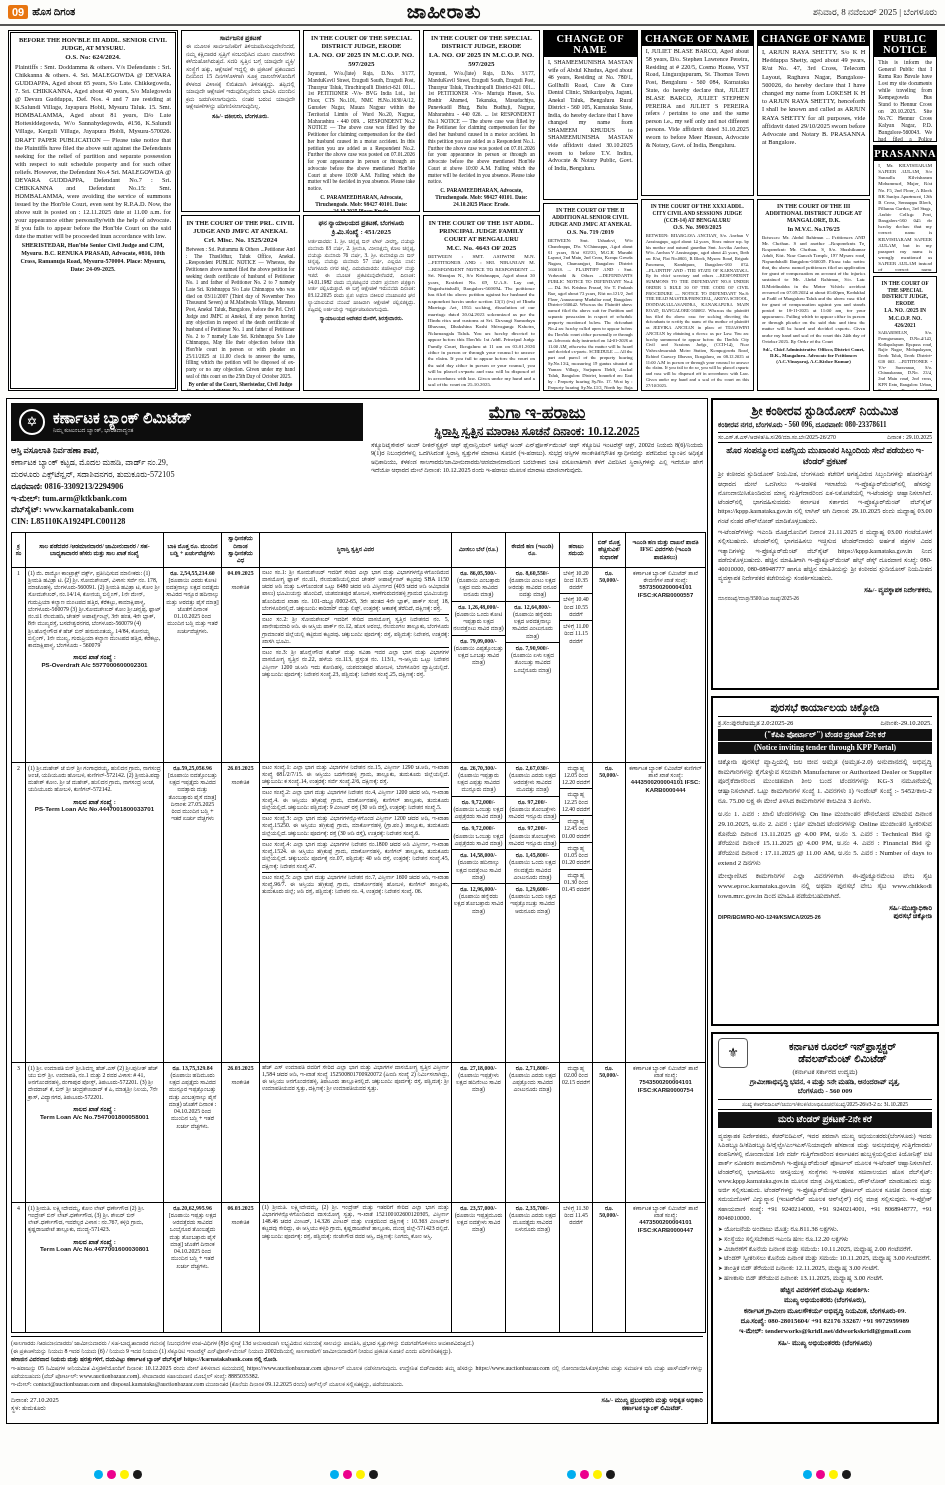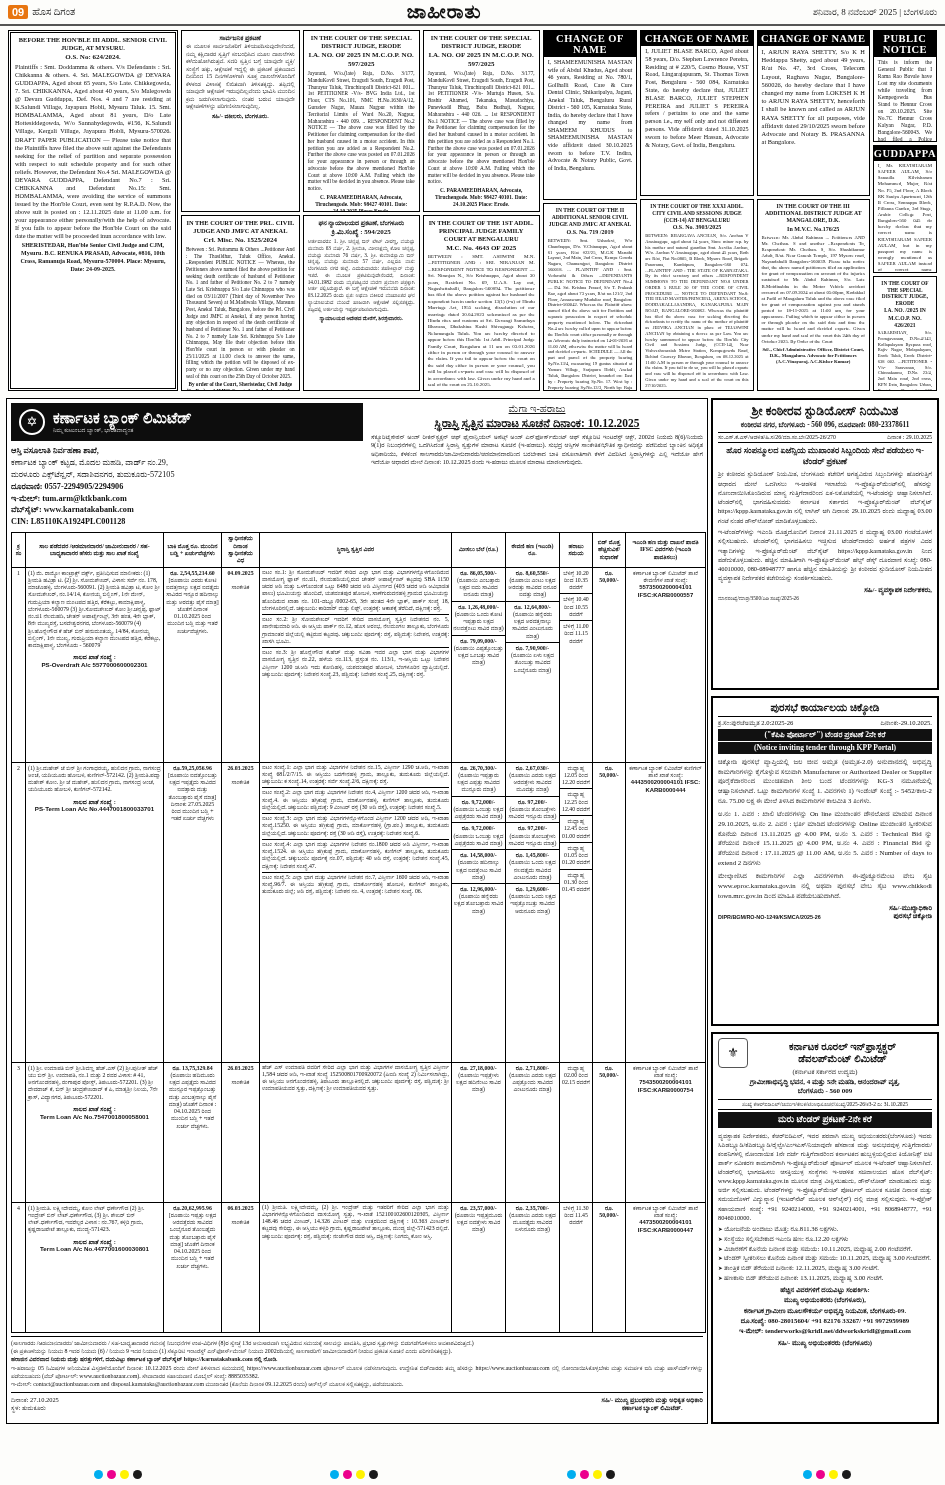--- a/index.html
+++ b/index.html
@@ -4,21 +4,21 @@
 <style>
   * { margin:0; padding:0; box-sizing:border-box; }
   html,body { background:#e8e8e4; }
   body { width:945px; font-family:"Liberation Serif", serif; color:#111; }
   .page { width:945px; height:1485px; background:#fdfdfb; position:relative; overflow:hidden; }
 
   
   .masthead { height:26px; display:flex; align-items:center; justify-content:space-between; padding:2px 8px; border-bottom:2px solid #555; }
   .mh-left { display:flex; align-items:center; gap:4px; }
   .mh-logo { background:#e87511; color:#fff; font-weight:bold; font-size:11px; padding:1px 4px; border-radius:2px; font-family:"Liberation Sans",sans-serif; }
-  .mh-brand { font-weight:normal; font-size:10px; }
+  .mh-brand { font-weight:bold; font-size:10px; }
   .mh-title { font-weight:bold; font-size:19px; letter-spacing:1px; }
   .mh-date { font-size:9px; color:#222; }
 
   
   .topgrid { display:flex; gap:3px; padding:4px 8px 3px 8px; height:368px; }
   .tcol { display:flex; flex-direction:column; gap:3px; height:100%; }
   .box { border:1px solid #000; background:#fff; padding:3px 4px; overflow:hidden; }
   .box.dbl { box-shadow:0 0 0 1px #fff inset, 0 0 0 2px #000 inset; padding:5px 6px; }
   .bt { text-align:center; font-weight:bold; font-size:6.4px; line-height:1.25; }
   .bc { text-align:center; font-weight:bold; font-size:7px; line-height:1.3; margin:1px 0; }
@@ -31,21 +31,21 @@
   .bankad { width:702px; border:1px solid #000; background:#fff; padding:4px; }
   .bank-head { display:flex; gap:8px; }
   .bank-left { width:352px; }
   .bank-logobox { background:#0d0d0d; color:#fff; padding:6px 8px; display:flex; align-items:center; gap:8px; }
   .bank-star { width:26px; height:26px; border:2px solid #fff; border-radius:50%; display:flex; align-items:center; justify-content:center; font-size:13px; }
   .bank-name { font-size:15px; font-weight:bold; }
   .bank-tag { font-size:6px; color:#ddd; }
   .bank-addr { font-size:8.2px; line-height:1.45; margin-top:4px; }
   .bank-addr .em { font-weight:bold; }
   .bank-right { flex:1; text-align:center; }
-  .auc-t1 { font-size:10px; font-weight:normal; text-decoration:underline; }
+  .auc-t1 { font-size:17px; font-weight:bold; text-decoration:underline; }
   .auc-t2 { font-size:11.5px; font-weight:bold; text-decoration:underline; margin:2px 0 3px 0; }
   .auc-intro { font-size:6.2px; line-height:1.35; text-align:justify; }
 
   table.auction { border-collapse:collapse; table-layout:fixed; width:694px; margin-top:4px; }
   table.auction th, table.auction td { border:1px solid #000; vertical-align:top; font-size:5.8px; line-height:1.25; padding:2px; }
   table.auction th { font-weight:bold; text-align:center; vertical-align:middle; font-size:5.9px; }
   td.ctr { text-align:center; }
   .acct { font-weight:bold; font-size:6.2px; text-align:center; margin-top:4px; font-family:"Liberation Sans",sans-serif; }
   .item { border-bottom:1px solid #000; padding:1px 0 2px 0; text-align:justify; }
   .item:last-child { border-bottom:none; }
@@ -55,21 +55,21 @@
   .ifsc { font-weight:bold; font-family:"Liberation Sans",sans-serif; font-size:5.9px; }
   .notes { font-size:5.9px; line-height:1.4; margin-top:3px; border-top:1px solid #000; padding-top:2px; text-align:justify; }
   .notes .url { font-weight:bold; }
   .banksign { display:flex; justify-content:space-between; font-size:6.4px; margin-top:4px; border-top:1px solid #000; padding-top:3px; }
   .banksign .r { text-align:center; font-weight:bold; }
 
   
   .rail { width:231px; display:flex; flex-direction:column; gap:6px; }
   .railbox { border:2px solid #000; background:#fff; padding:4px 5px; overflow:hidden; }
   .kan-title { text-align:center; font-weight:bold; font-size:12.5px; }
-  .kan-sub { text-align:center; font-size:7.2px; font-weight:bold; margin-top:2px; }
+  .kan-sub { text-align:left; font-size:7.2px; font-weight:bold; margin-top:2px; }
   .kan-ref { display:flex; justify-content:space-between; font-size:5.8px; border-top:1px solid #000; border-bottom:1px solid #000; padding:1px 0; margin:3px 0; }
   .kan-head2 { text-align:center; font-weight:bold; font-size:8.2px; line-height:1.3; margin:2px 0; }
   .railbody { font-size:6.8px; line-height:1.45; text-align:justify; }
   .railsign { text-align:right; font-size:6.8px; font-weight:bold; margin-top:3px; }
   .blackbar { background:#111; color:#fff; text-align:center; font-weight:bold; font-size:7.6px; padding:1px 2px; line-height:1.3; }
   .chik-title { text-align:center; font-weight:bold; font-size:10.5px; border-bottom:1px solid #000; padding-bottom:2px; }
   .chik-ref { display:flex; justify-content:space-between; font-size:6.6px; padding:2px 0; }
   .kridl-head { display:flex; gap:5px; align-items:center; }
   .kridl-emblem { width:30px; height:30px; border:1px solid #555; border-radius:4px; display:flex; align-items:center; justify-content:center; font-size:13px; }
   .kridl-title { text-align:center; font-weight:bold; font-size:10px; line-height:1.25; flex:1; }
@@ -129,21 +129,21 @@
 
     <div class="tcol" style="width:126px;">
       <div class="box" style="height:182px;">
         <div class="bt">IN THE COURT OF THE SPECIAL DISTRICT JUDGE, ERODE</div>
         <div class="bc">I.A. NO.         OF 2025 IN M.C.O.P. NO. 597/2025</div>
         <div class="bbody" style="font-size:5.3px;">Jayarani, W/o.(late) Raja, D.No. 3/177, ManduKovil Street, Eragudi South, Eragudi Post, Thurayur Taluk, Tiruchirapalli District-621 001... 1st PETITIONER   -V/s-   BVG India Ltd., 1st Floor, CTS No.101, NMC H.No.1630/A/12, Gurudev Nagar, Mauza Nagpur within the Territorial Limits of Ward No.20, Nagpur, Maharashtra - 440 009. .. RESPONDENT No.2   NOTICE — The above case was filled by the Petitioner for claiming compensation for the died her husband caused in a motor accident. In this petition you are added as a Respondent No.2. Further the above case was posted on 07.01.2026 for your appearance in person or through an advocate before the above mentioned Hon'ble Court at above 10:00 A.M. Failing which the matter will be decided in you absence. Please take notice.</div>
         <div class="bsig" style="font-size:5.4px;">C. PARAMEEDHARAN, Advocate, Tiruchengode. Mob: 98427 40101. Date: 24.10.2025  Place: Erode.</div>
       </div>
       <div class="box" style="flex:1;">
         <div class="bt">ಘನ ನ್ಯಾಯಾಲಯದ ಪ್ರಕಟಣೆ, ಬೆಂಗಳೂರು</div>
-        <div class="bc">ಕ್ರಿ.ಮಿ.ಸಂಖ್ಯೆ : 594/2025</div>
+        <div class="bc">ಕ್ರಿ.ಮಿ.ಸಂಖ್ಯೆ : 451/2025</div>
         <div class="bbody" style="font-size:5.3px;">ಅರ್ಜಿದಾರರು: 1. ಶ್ರೀ. ಚನ್ನಪ್ಪ ಬಿನ್ ಲೇಟ್ ವೀರಣ್ಣ, ವಯಸ್ಸು ಸುಮಾರು 63 ವರ್ಷ, 2. ಶ್ರೀಮತಿ, ಮೀನಾಕ್ಷಮ್ಮ ಕೋಂ ಚನ್ನಪ್ಪ, ವಯಸ್ಸು ಸುಮಾರು 76 ವರ್ಷ, 3. ಶ್ರೀ. ಕುಮಾರಸ್ವಾಮಿ ಬಿನ್ ಚನ್ನಪ್ಪ, ವಯಸ್ಸು ಸುಮಾರು 57 ವರ್ಷ, ಎಲ್ಲರೂ ವಾಸ: ಬೆಂಗಳೂರು ನಗರ ಜಿಲ್ಲೆ. ಎದುರುದಾರರು: ತಹಶೀಲ್ದಾರ್ ಮತ್ತು ಇತರೆ. ಈ ಮೂಲಕ ಪ್ರಕಟಿಸುವುದೇನೆಂದರೆ, ದಿನಾಂಕ: 14.01.1982 ರಂದು ಮೃತಪಟ್ಟವರ ಮರಣ ಪ್ರಮಾಣ ಪತ್ರಕ್ಕಾಗಿ ಅರ್ಜಿ ಸಲ್ಲಿಸಿರುತ್ತಾರೆ. ಈ ಬಗ್ಗೆ ಆಕ್ಷೇಪಣೆ ಇರುವವರು ದಿನಾಂಕ: 03.12.2025 ರಂದು ಸ್ವತಃ ಅಥವಾ ವಕೀಲರ ಮುಖಾಂತರ ಘನ ನ್ಯಾಯಾಲಯದ ಮುಂದೆ ಹಾಜರಾಗಿ ಆಕ್ಷೇಪಣೆ ಸಲ್ಲಿಸತಕ್ಕದ್ದು. ತಪ್ಪಿದಲ್ಲಿ ಅರ್ಜಿಯನ್ನು ಇತ್ಯರ್ಥಪಡಿಸಲಾಗುವುದು.</div>
         <div class="bsig" style="font-size:5.3px;">ನ್ಯಾಯಾಲಯದ ಆದೇಶದ ಮೇರೆಗೆ, ಶಿರಸ್ತೇದಾರರು.</div>
       </div>
     </div>
 
     <div class="tcol" style="width:126px;">
       <div class="box" style="height:182px;">
         <div class="bt">IN THE COURT OF THE SPECIAL DISTRICT JUDGE, ERODE</div>
         <div class="bc">I.A. NO.         OF 2025 IN M.C.O.P. NO. 597/2025</div>
         <div class="bbody" style="font-size:5.3px;">Jayarani, W/o.(late) Raja, D.No. 3/177, ManduKovil Street, Eragudi South, Eragudi Post, Thurayur Taluk, Tiruchirapalli District-621 001... 1st PETITIONER   -V/s-   Murtuja Husen, S/o. Bashir Ahamed, Tekanaka, Masudachiya, Punevkadil Bhag, Baba Budhaji, Nagpur, Maharashtra - 440 026. ... 1st RESPONDENT No.1   NOTICE — The above case was filled by the Petitioner for claiming compensation for the died her husband caused in a motor accident. In this petition you are added as a Respondent No.1. Further the above case was posted on 07.01.2026 for your appearance in person or through an advocate before the above mentioned Hon'ble Court at above 10:00 A.M. Failing which the matter will be decided in you absence. Please take notice.</div>
@@ -195,21 +195,21 @@
         <div class="bsig" style="font-size:4.8px;">Sd/-, Chief Administrative Officer, District Court, D.K., Mangaluru. Advocate for Petitioners (A.C.Vinayaraj, A.C.Kisher Kumar)</div>
       </div>
     </div>
 
     <div class="tcol" style="flex:1;">
       <div class="box" style="height:112px;">
         <div class="conhead">PUBLIC NOTICE</div>
         <div class="bbody" style="font-size:5.5px;">This is inform the General Public that I Rama Rao Bavale have Lost my site documents while traveling from Kempegowda Bus Stand to Hennur Cross on 20.10.2025. Site No.7C Hennur Cross Kalyan Nagar, P.D. Bangalore-560043. We had filed a Police complaint on 27.10.2025 Compliant No.1889090/2025. Founder may please be inform to the below.  Rama Rao Bavale, Mob: 9448784839</div>
       </div>
       <div class="box" style="height:128px;">
-        <div class="conhead">GUDDAPPA</div>
+        <div class="conhead">PRASANNA</div>
         <div class="bbody" style="font-size:4.8px;">I, Mr. KILVISHARAM SAFEER AULAM, S/o Sanaulla Kilvisharam Mohammed, Major, R/at No. F5, 2nd Floor, A Block RK Saniya Apartment, 12th B Cross, Sonnappa Block, Pillanna Garden, 3rd Stage, Arabic College Post, Bangalore-560 045 do hereby declare that my correct name is KILVISHARAM SAFEER AULAM, but in my passport my name is wrongly mentioned as SAFEER AULAM instead of correct name KILVISHARAM SAFEER AULAM, henceforth I shall be known and called as KILVISHARAM SAFEER AULAM for all purposes, vide affidavit dated 23-10-2025, sworn before Advocate and Notary SUMITHRA .N at Bangalore.</div>
       </div>
       <div class="box" style="flex:1;">
         <div class="bt" style="font-size:5.3px;">IN THE COURT OF THE SPECIAL DISTRICT JUDGE, ERODE</div>
         <div class="bc" style="font-size:5.6px;">I.A. NO.     /2025 IN M.C.O.P. NO. 426/2021</div>
         <div class="bbody" style="font-size:4.5px;">SABARISHAN, S/o. Poongavanam, D.No.4/143, Kollapalayam Byepass road, Rajiv Nagar, Molapalayam, Erode Taluk, Erode District-638 002. ...PETITIONER  -V/s-  Saravanan, S/o. Chinnakannu, D.No. 23/4, 2nd Main road, 2nd cross, KPN Extn, Bangalore Urban, Bangalore, Karnataka -560 002. ... RESPONDENT No.6   NOTICE — The above case was filed by the Petitioner for claiming compensation for the injuries caused in a motor accident. In this petition you are added as a Respondent No.6. Further the above case was posted on 24/11/2025 for your appearance in person or through an advocate before the above mentioned Hon'ble Court at above 10:00 A.M. Failing which the matter will be decided in you absence. Please take notice.</div>
 
       </div>
     </div>
   </div>
@@ -223,21 +223,21 @@
             <div class="bank-star">✡</div>
             <div>
               <div class="bank-name">ಕರ್ಣಾಟಕ ಬ್ಯಾಂಕ್ ಲಿಮಿಟೆಡ್</div>
               <div class="bank-tag">ನಿಮ್ಮ ಕುಟುಂಬದ ಬ್ಯಾಂಕ್, ಭಾರತದಾದ್ಯಂತ</div>
             </div>
           </div>
           <div class="bank-addr">
             <div class="em">ಆಸ್ತಿ ವಸೂಲಾತಿ ನಿರ್ವಹಣಾ ಶಾಖೆ,</div>
             <div>ಕರ್ಣಾಟಕ ಬ್ಯಾಂಕ್ ಕಟ್ಟಡ, ಮೊದಲ ಮಹಡಿ, ವಾರ್ಡ್ ನಂ.29,</div>
             <div>ಮರಳೂರು ಎಕ್ಸ್‌ಟೆನ್ಷನ್, ಸದಾಶಿವನಗರ, ತುಮಕೂರು-572105</div>
-            <div class="em">ದೂರವಾಣಿ: 0557-2294905/2294906</div>
+            <div class="em">ದೂರವಾಣಿ: 0816-3309213/2294906</div>
             <div class="em">ಇ-ಮೇಲ್: tum.arm@ktkbank.com</div>
             <div class="em">ವೆಬ್‌ಸೈಟ್: www.karnatakabank.com</div>
             <div class="em">CIN: L85110KA1924PLC001128</div>
           </div>
         </div>
         <div class="bank-right">
           <div class="auc-t1">ಮೆಗಾ ಇ-ಹರಾಜು</div>
           <div class="auc-t2">ಸ್ಥಿರಾಸ್ತಿ ಸ್ವತ್ತಿನ ಮಾರಾಟ ಸೂಚನೆ ದಿನಾಂಕ: 10.12.2025</div>
           <div class="auc-intro">ಸೆಕ್ಯೂರಿಟೈಸೇಶನ್ ಅಂಡ್ ರೀಕನ್‌ಸ್ಟ್ರಕ್ಷನ್ ಆಫ್ ಫೈನಾನ್ಷಿಯಲ್ ಅಸೆಟ್ಸ್ ಅಂಡ್ ಎನ್‌ಫೋರ್ಸ್‌ಮೆಂಟ್ ಆಫ್ ಸೆಕ್ಯೂರಿಟಿ ಇಂಟರೆಸ್ಟ್ ಆಕ್ಟ್, 2002ರ ನಿಯಮ 8(6)/ನಿಯಮ 9(1)ರ ನಿಬಂಧನೆಗಳಲ್ಲಿ ಒದಗಿಸಿದಂತೆ ಸ್ಥಿರಾಸ್ತಿ ಸ್ವತ್ತುಗಳ ಮಾರಾಟ ಸೂಚನೆ (ಇ-ಹರಾಜು). ಸುಭದ್ರ ಆಸ್ತಿಗಳ ಸಾಂಕೇತಿಕ/ಭೌತಿಕ ಸ್ವಾಧೀನವನ್ನು ಪಡೆದಿರುವ ಬ್ಯಾಂಕಿನ ಅಧಿಕೃತ ಅಧಿಕಾರಿಯು, ಕೆಳಕಂಡ ಸಾಲಗಾರರು/ಜಾಮೀನುದಾರರು/ಆಡಮಾನದಾರರಿಂದ ಬರಬೇಕಾದ ಬಾಕಿ ವಸೂಲಾತಿಗಾಗಿ ಕೆಳಗೆ ವಿವರಿಸಿದ ಸ್ಥಿರಾಸ್ತಿಗಳನ್ನು ಎಲ್ಲಿ ಇದೆಯೋ ಹೇಗೆ ಇದೆಯೋ ಆಧಾರದ ಮೇಲೆ ದಿನಾಂಕ: 10.12.2025 ರಂದು ಇ-ಹರಾಜು ಮೂಲಕ ಮಾರಾಟ ಮಾಡಲಾಗುವುದು.</div>
         </div>

